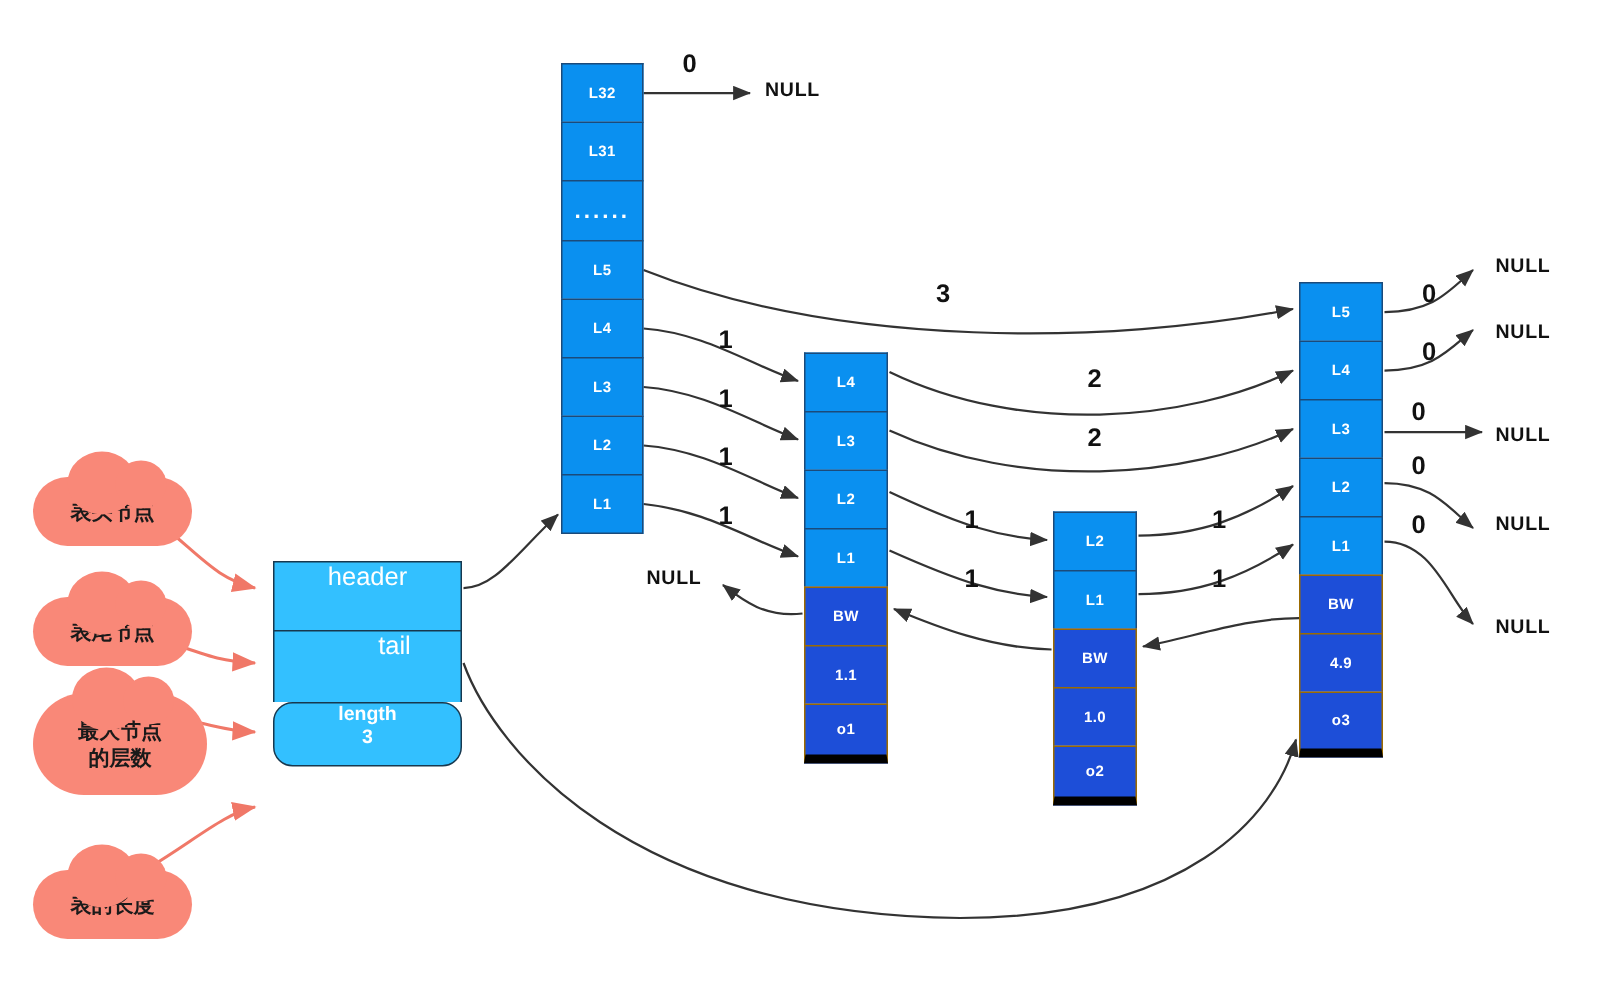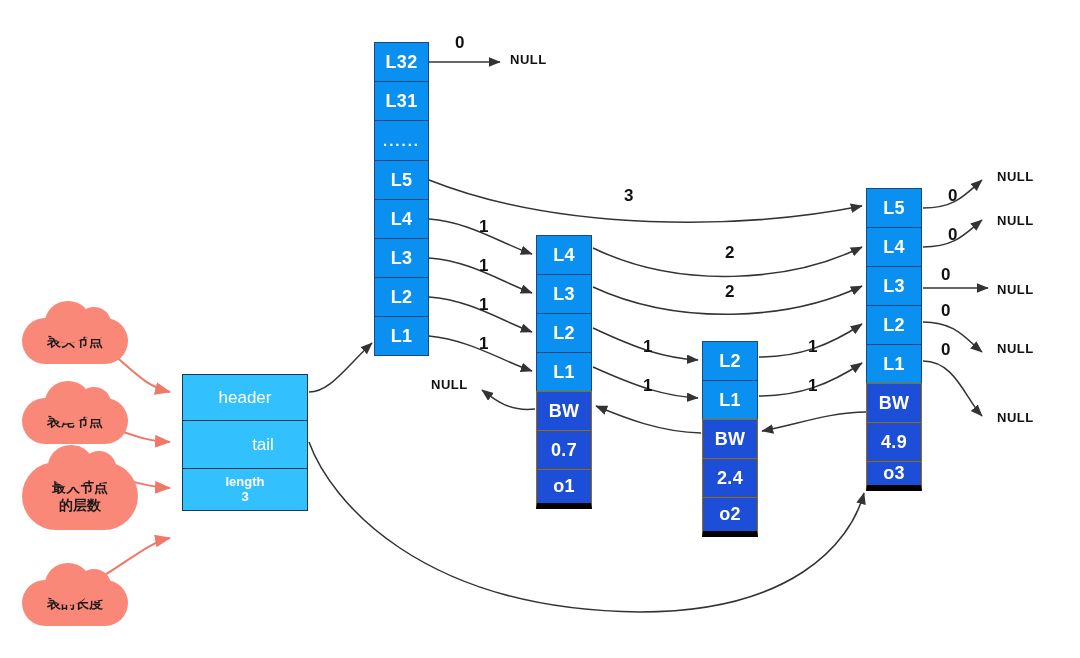--- a/index.html
+++ b/index.html
@@ -3,31 +3,31 @@
 <meta charset="utf-8">
 <style>
   html,body{margin:0;padding:0;background:#fff;}
   body{font-family:"Liberation Sans","DejaVu Sans",sans-serif;}
   #stage{position:relative;width:1080px;height:658px;background:#ffffff;overflow:hidden;}
   #wires{position:absolute;left:0;top:0;width:1080px;height:658px;pointer-events:none;}
 
   
   .node{position:absolute;box-sizing:border-box;}
   .cell{position:relative;box-sizing:border-box;display:flex;align-items:center;justify-content:center;
-        color:#ffffff;font-size:18px;font-weight:600;letter-spacing:.3px;}
+        color:#ffffff;font-size:10px;font-weight:600;letter-spacing:.3px;}
   .cell.blue{background:#0a90f0;border:1px solid #1b4a7a;border-bottom:none;}
   .cell.orange{background:#1d4ed8;border:1px solid #9c6b00;border-bottom:none;}
   .node .cell:last-child{border-bottom:1px solid #1b4a7a;}
   .node .cell.orange:last-child{border-bottom:6px solid #000000;}
   .cell.dots{font-size:15px;letter-spacing:2px;}
 
   
   #hdrbox{position:absolute;left:182px;top:374px;width:126px;}
   #hdrbox .hcell{box-sizing:border-box;background:#33c0ff;border:1px solid #17384f;border-bottom:none;
-        display:flex;flex-direction:column;align-items:center;justify-content:center;
+        display:flex;flex-direction:column;align-items:center;justify-content:flex-start;
         color:#ffffff;text-align:center;line-height:1.15;}
   #hdrbox .hcell:last-child{border-bottom:1px solid #17384f;}
   #hdrbox .big{font-size:17px;font-weight:500;}
   #hdrbox .lbl{font-size:13px;font-weight:700;}
   #hdrbox .val{font-size:13px;font-weight:700;}
 
   
   .cloud{position:absolute;background:#f98878;border-radius:34px;display:flex;align-items:center;
          justify-content:center;text-align:center;color:#1a1a1a;font-size:14px;font-weight:700;
          line-height:1.3;}
@@ -125,21 +125,21 @@
     <span>表的长度</span>
   </div>
 
   <div id="hdrbox">
     <div class="hcell" style="height:46px;">
       <span class="big">header</span>
     </div>
     <div class="hcell" style="height:48px;padding-left:36px;">
       <span class="big">tail</span>
     </div>
-    <div class="hcell" style="height:43px;">
+    <div class="hcell" style="height:43px;border-radius:13px;">
       <span class="lbl">length</span>
       <span class="val">3</span>
     </div>
   </div>
 
   <div class="node" style="left:374px;top:42px;width:55px;">
     <div class="cell blue" style="height:39px;">
         <span>L32</span>
       </div>
     <div class="cell blue" style="height:39px;">
@@ -175,39 +175,39 @@
     <div class="cell blue" style="height:39px;">
         <span>L2</span>
       </div>
     <div class="cell blue" style="height:39px;">
         <span>L1</span>
       </div>
     <div class="cell orange" style="height:39px;">
         <span>BW</span>
       </div>
     <div class="cell orange" style="height:39px;">
-        <span>0.7</span>
+        <span>1.1</span>
       </div>
     <div class="cell orange" style="height:40px;">
         <span>o1</span>
       </div>
   </div>
 
   <div class="node" style="left:702px;top:341px;width:56px;">
     <div class="cell blue" style="height:39px;">
         <span>L2</span>
       </div>
     <div class="cell blue" style="height:39px;">
         <span>L1</span>
       </div>
     <div class="cell orange" style="height:39px;">
         <span>BW</span>
       </div>
     <div class="cell orange" style="height:39px;">
-        <span>2.4</span>
+        <span>1.0</span>
       </div>
     <div class="cell orange" style="height:40px;">
         <span>o2</span>
       </div>
   </div>
 
   <div class="node" style="left:866px;top:188px;width:56px;">
     <div class="cell blue" style="height:39px;">
         <span>L5</span>
       </div>
@@ -222,21 +222,21 @@
       </div>
     <div class="cell blue" style="height:39px;">
         <span>L1</span>
       </div>
     <div class="cell orange" style="height:39px;">
         <span>BW</span>
       </div>
     <div class="cell orange" style="height:39px;">
         <span>4.9</span>
       </div>
-    <div class="cell orange" style="height:30px;">
+    <div class="cell orange" style="height:44px;">
         <span>o3</span>
       </div>
   </div>
 
   <div class="tx num" style="left:455px;top:33px;">0</div>
   <div class="tx num" style="left:624px;top:186px;">3</div>
   <div class="tx num" style="left:479px;top:217px;">1</div>
   <div class="tx num" style="left:479px;top:256px;">1</div>
   <div class="tx num" style="left:479px;top:295px;">1</div>
   <div class="tx num" style="left:479px;top:334px;">1</div>

